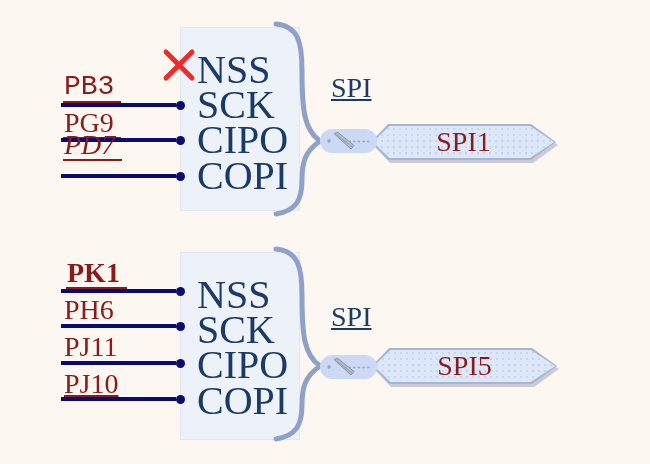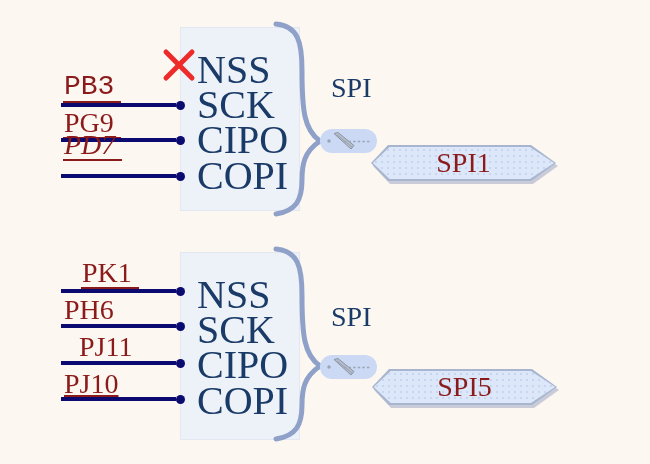--- a/index.html
+++ b/index.html
@@ -35,27 +35,26 @@
 
   
   .wire { background: var(--wire, #0A0A70); height:4px; }
   .wire .dot {
     position:absolute; right:-9px; top:-2.5px;
     width:9px; height:9px; border-radius:50%;
     background: var(--wire, #0A0A70);
     display:block;
   }
 
-  .bus-label { color: var(--pin-name, #1A3A68); font-size:28px; line-height:28px; }
+  .bus-label { color: var(--pin-name, #1A3A68); font-size:28px; line-height:28px;text-decoration:underline; }
 
   
   .tag {
     width:185px; height:36px;
     filter: drop-shadow(2px 3px 0px #C9CBD8);
-    margin-top: 21px;
   }
   .tag .tag-border {
     position:absolute; inset:0;
     background: var(--tag-border, #A7B5CE);
     clip-path: polygon(0% 50%, 9.2% 0%, 86.5% 0%, 100% 50%, 86.5% 100%, 9.2% 100%);
   }
   .tag .tag-fill {
     position:absolute; inset:1.8px;
     background-color: var(--tag-fill, #DCE7FA);
     background-image: radial-gradient(#C7D5F0 0.9px, transparent 1.1px);
@@ -137,31 +136,31 @@
 
   <svg class="abs" style="left:262px; top:243px;" width="62" height="202" viewBox="0 0 62 202">
     <path d="M 14 6 C 36 8 40 24 40 52 C 40 92 42 112 58 123 C 42 134 40 146 40 162 C 40 182 34 193 14 196" fill="none" stroke="var(--brace, #8FA0C9)" stroke-width="5" stroke-linecap="round"></path>
   </svg>
 
   <div class="abs pin-name" style="left:197px; top:281px;">NSS</div>
   <div class="abs pin-name" style="left:197px; top:316px;">SCK</div>
   <div class="abs pin-name" style="left:197px; top:351px;">CIPO</div>
   <div class="abs pin-name" style="left:197px; top:387px;">COPI</div>
 
-  <div class="abs pad-label" style="left:81px; top:260px;">PK1</div>
+  <div class="abs pad-label" style="left:66px; top:260px;font-weight:bold;">PK1</div>
   <div class="abs wire" style="left:61px; top:289px; width:115px;">
       <span class="dot"></span>
     </div>
 
   <div class="abs pad-label" style="left:63px; top:297px;">PH6</div>
   <div class="abs wire" style="left:61px; top:324px; width:115px;">
       <span class="dot"></span>
     </div>
 
-  <div class="abs pad-label" style="left:63px; top:334px;margin-left:15px;">PJ11</div>
+  <div class="abs pad-label" style="left:63px; top:334px;">PJ11</div>
   <div class="abs wire" style="left:61px; top:361px; width:115px;">
       <span class="dot"></span>
     </div>
 
   <div class="abs pad-label" style="left:63px; top:371px;text-decoration:underline;">PJ10</div>
   <div class="abs wire" style="left:61px; top:397px; width:115px;">
       <span class="dot"></span>
     </div>
 
   <div class="abs bus-label" style="left:331px; top:303px;">SPI</div>

